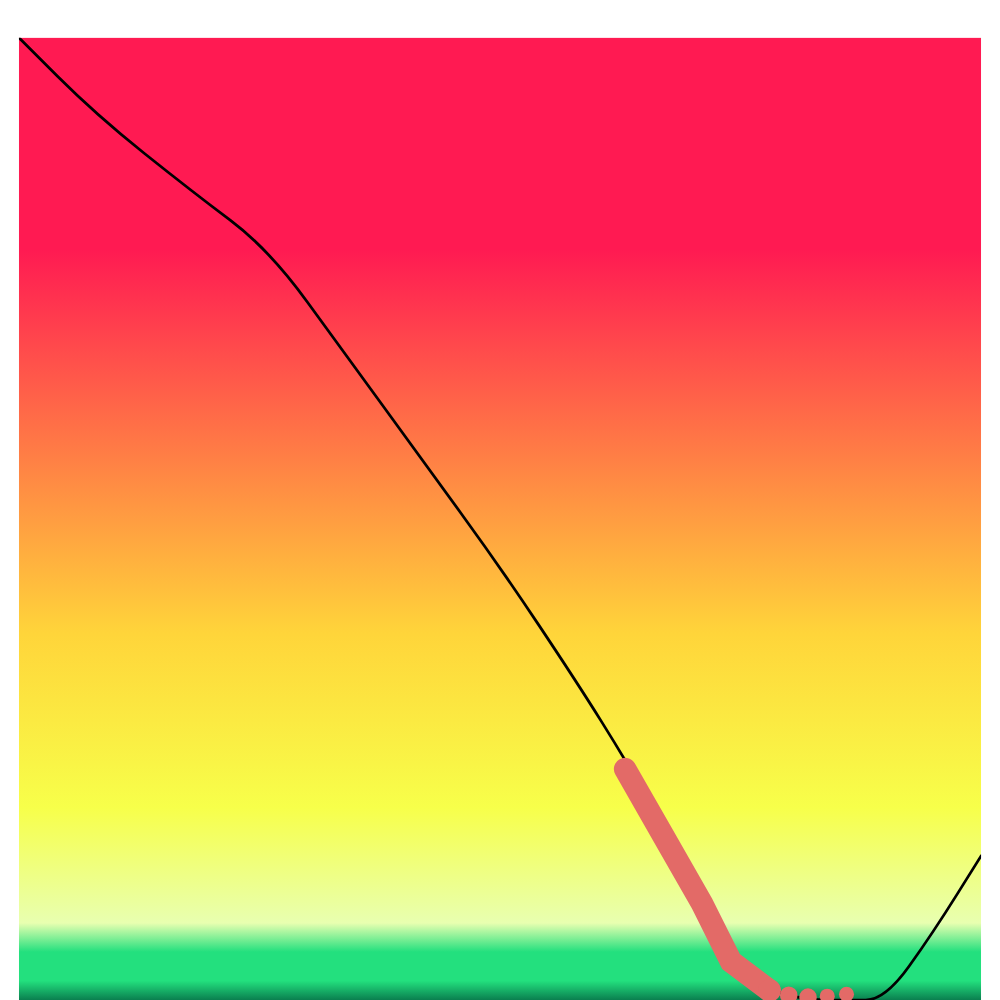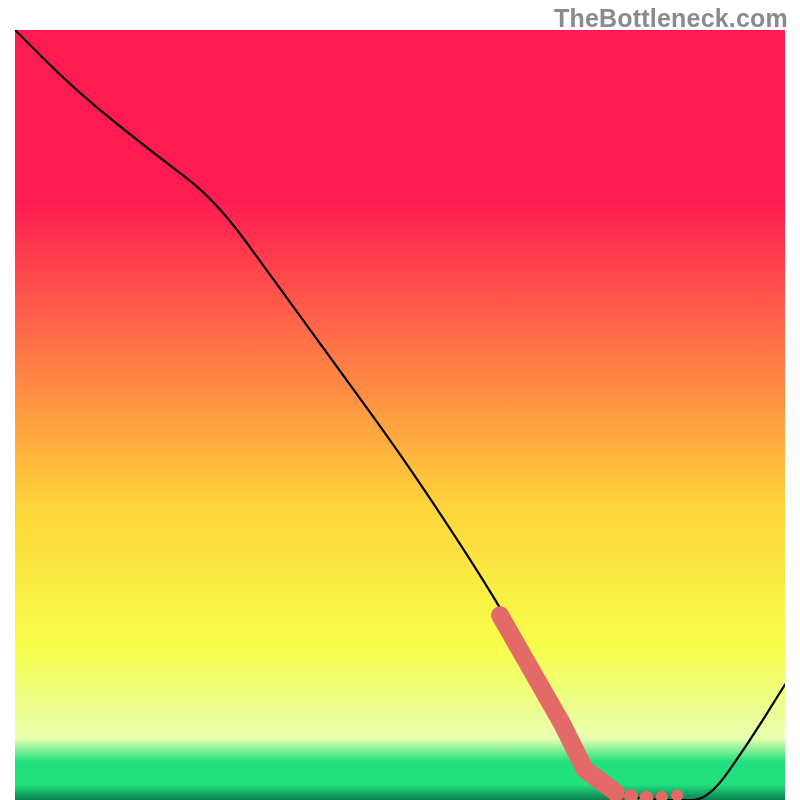--- a/index.html
+++ b/index.html
@@ -38,21 +38,20 @@
     position: absolute;
     inset: 0;
     width: 100%;
     height: 100%;
   }
 </style>
 </head>
 <body>
 
 <div class="stage">
-  <div class="watermark">TheBottleneck.com</div>
   <div class="plot" id="plot" style="top: 30px;">
     <svg class="gradient-bg" id="gradient-bg" viewBox="0 0 770 770" preserveAspectRatio="none">
         <defs>
           <linearGradient id="heat" x1="0" y1="0" x2="0" y2="1">
             <stop offset="0%" stop-color="#ff1a52"></stop>
             <stop offset="22%" stop-color="#ff1a52"></stop>
             <stop offset="62%" stop-color="#ffd53a"></stop>
             <stop offset="80%" stop-color="#f7ff4a"></stop>
             <stop offset="92%" stop-color="#e8ffb0"></stop>
             <stop offset="95%" stop-color="#23e07e"></stop>

